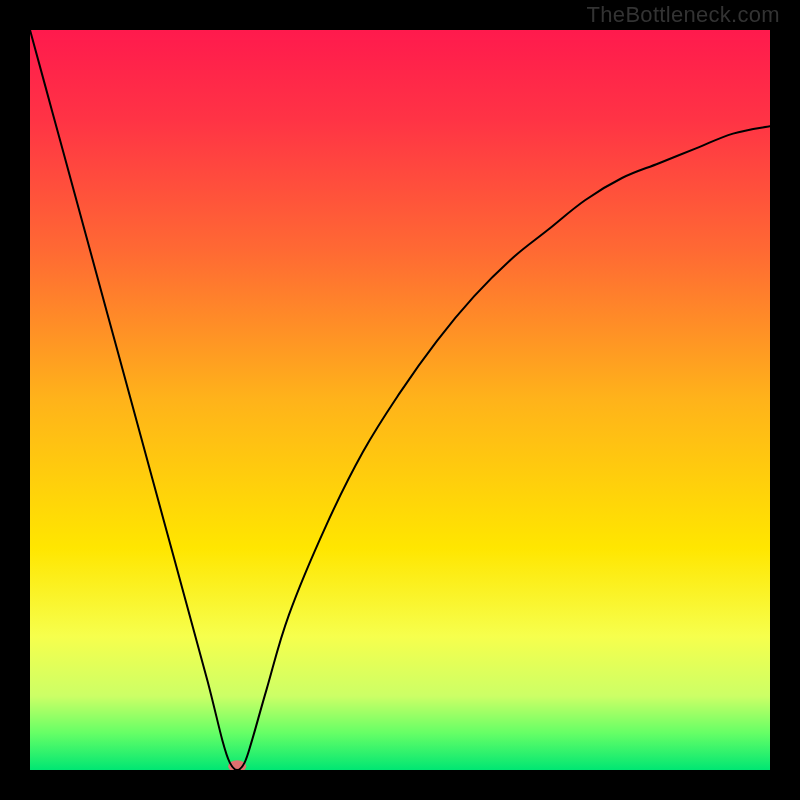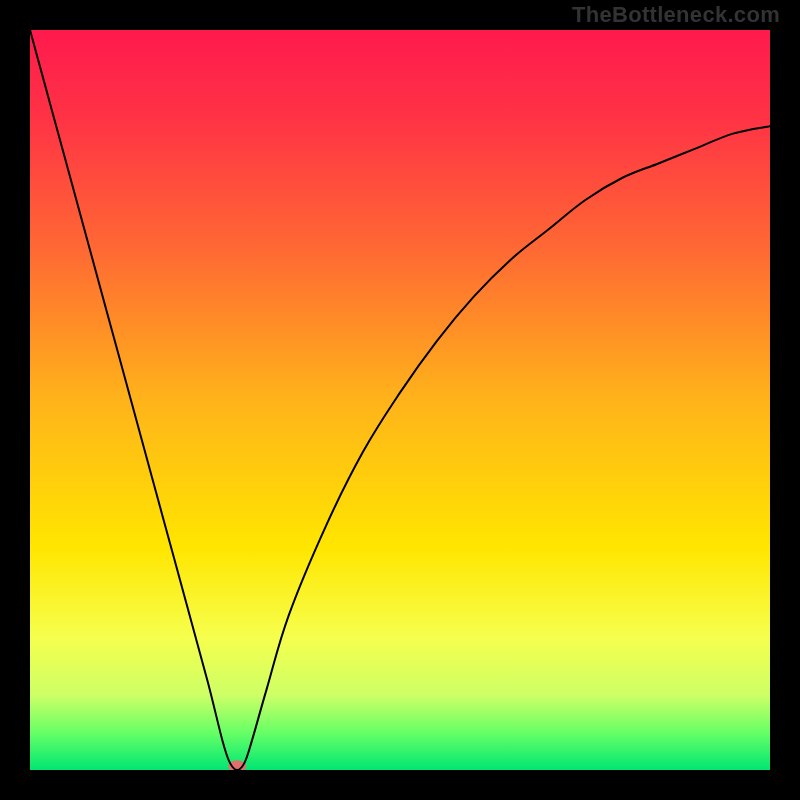--- a/index.html
+++ b/index.html
@@ -17,21 +17,21 @@
     width: 800px;
     height: 800px;
     box-sizing: border-box;
   }
   .watermark {
     position: absolute;
     top: 2px;
     right: 20px;
     color: #333;
     font-size: 22px;
-    font-weight: 700;
+    font-weight: 400;
     letter-spacing: 0.3px;
     z-index: 10;
     pointer-events: none;
   }
   .plot-area {
     position: absolute;
     top: 30px;
     left: 30px;
     width: 740px;
     height: 740px;

